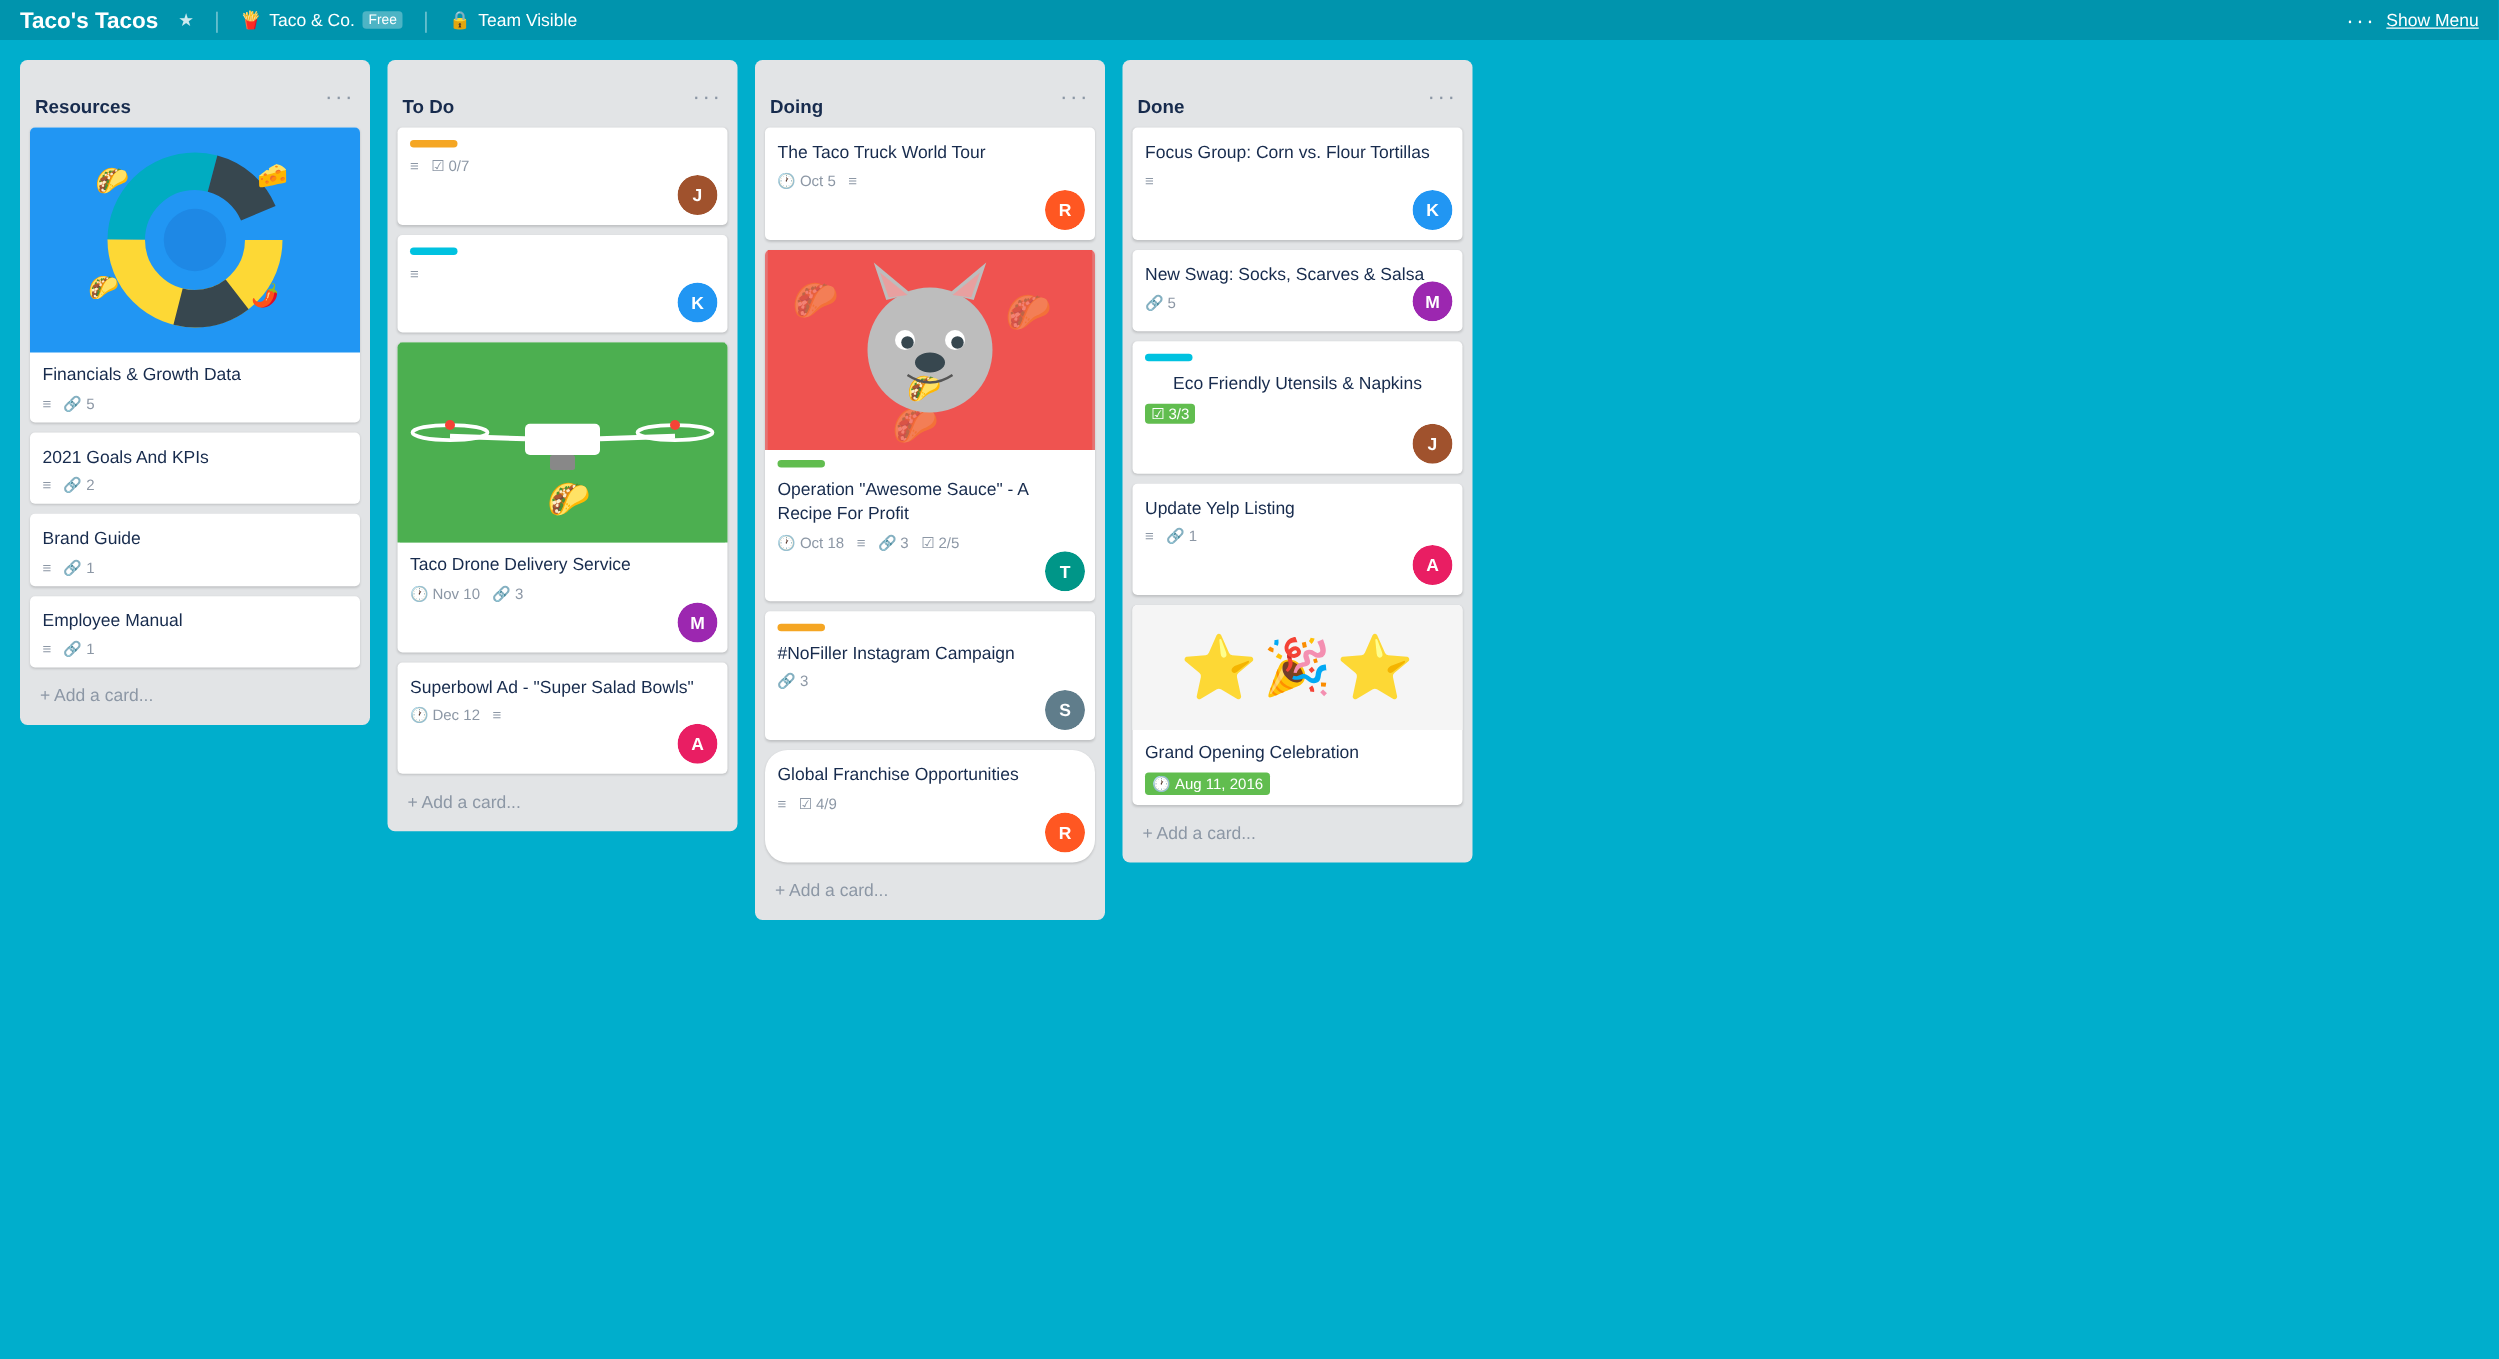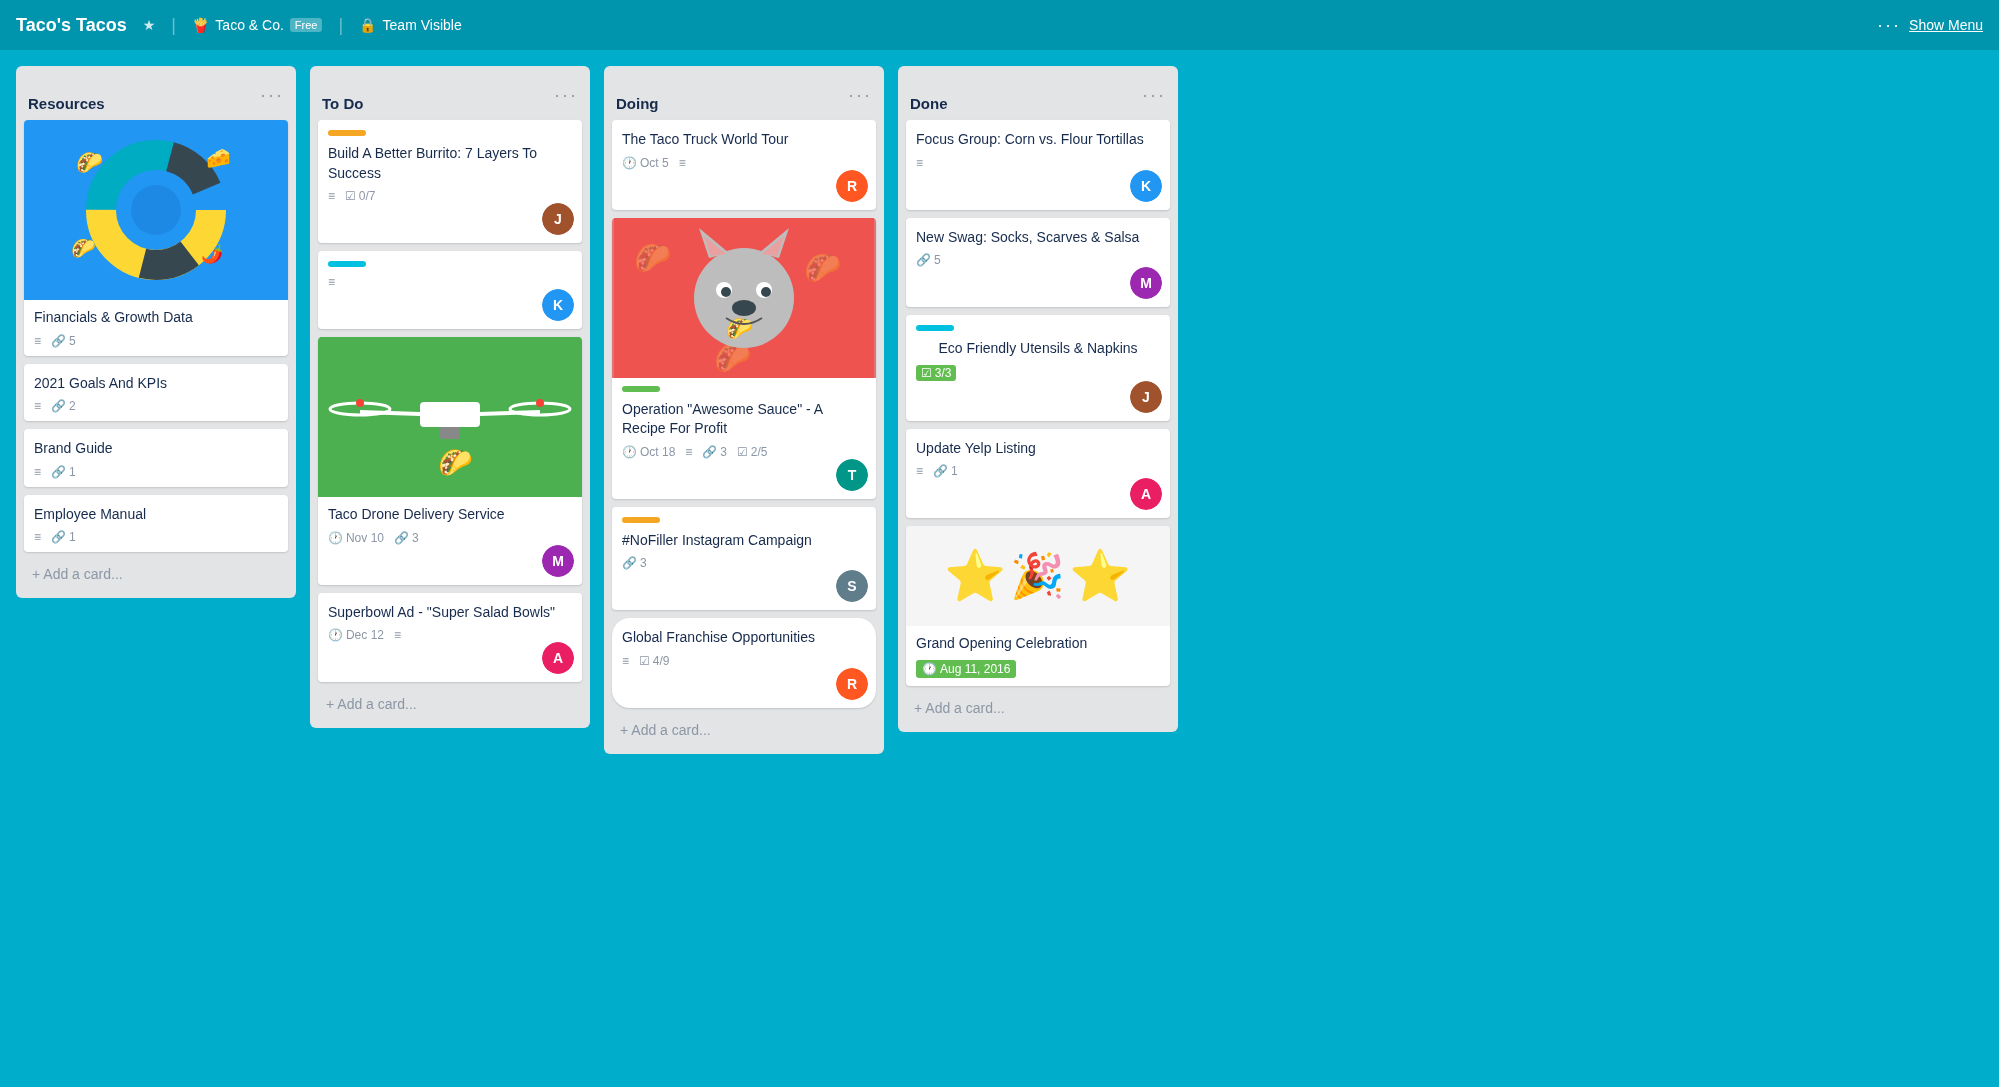--- a/index.html
+++ b/index.html
@@ -6,21 +6,21 @@
     body {
       font-family: -apple-system, BlinkMacSystemFont, 'Segoe UI', sans-serif;
       background: #00AECC;
       min-height: 100vh;
       overflow-x: auto;
     }
 
     
     .header {
       background: rgba(0,0,0,0.15);
-      height: 50px;
+      height: 32px;
       display: flex;
       align-items: center;
       padding: 0 16px;
       gap: 16px;
       color: white;
     }
     .header-title {
       font-weight: bold;
       font-size: 18px;
       color: white;
@@ -351,21 +351,20 @@
 
   <div class="column">
     <div class="column-header">
       <span class="column-title">To Do</span>
       <button class="column-menu">···</button>
     </div>
     <div class="cards-container">
 
       <div class="card" style="padding-bottom: 40px;">
         <div class="card-label" style="background: #F5A623;"></div>
-        <div class="card-title">Build A Better Burrito: 7 Layers To Success</div>
         <div class="card-meta">
           <span class="meta-icon">≡</span>
           <span class="card-meta-item">
             <span>☑</span> 0/7
           </span>
         </div>
         <div class="avatar">
           <div class="avatar-circle av1">J</div>
         </div>
       </div>
@@ -540,21 +539,21 @@
       <div class="card" style="padding-bottom: 40px;">
         <div class="card-title">Focus Group: Corn vs. Flour Tortillas</div>
         <div class="card-meta">
           <span class="meta-icon">≡</span>
         </div>
         <div class="avatar">
           <div class="avatar-circle av2">K</div>
         </div>
       </div>
 
-      <div class="card" style="padding-bottom: 40px;">
+      <div class="card" style="padding-bottom: 16px;">
         <div class="card-title">New Swag: Socks, Scarves &amp; Salsa</div>
         <div class="card-meta">
           <span class="card-meta-item">
             <span>🔗</span> 5
           </span>
         </div>
         <div class="avatar">
           <div class="avatar-circle av3">M</div>
         </div>
       </div>

